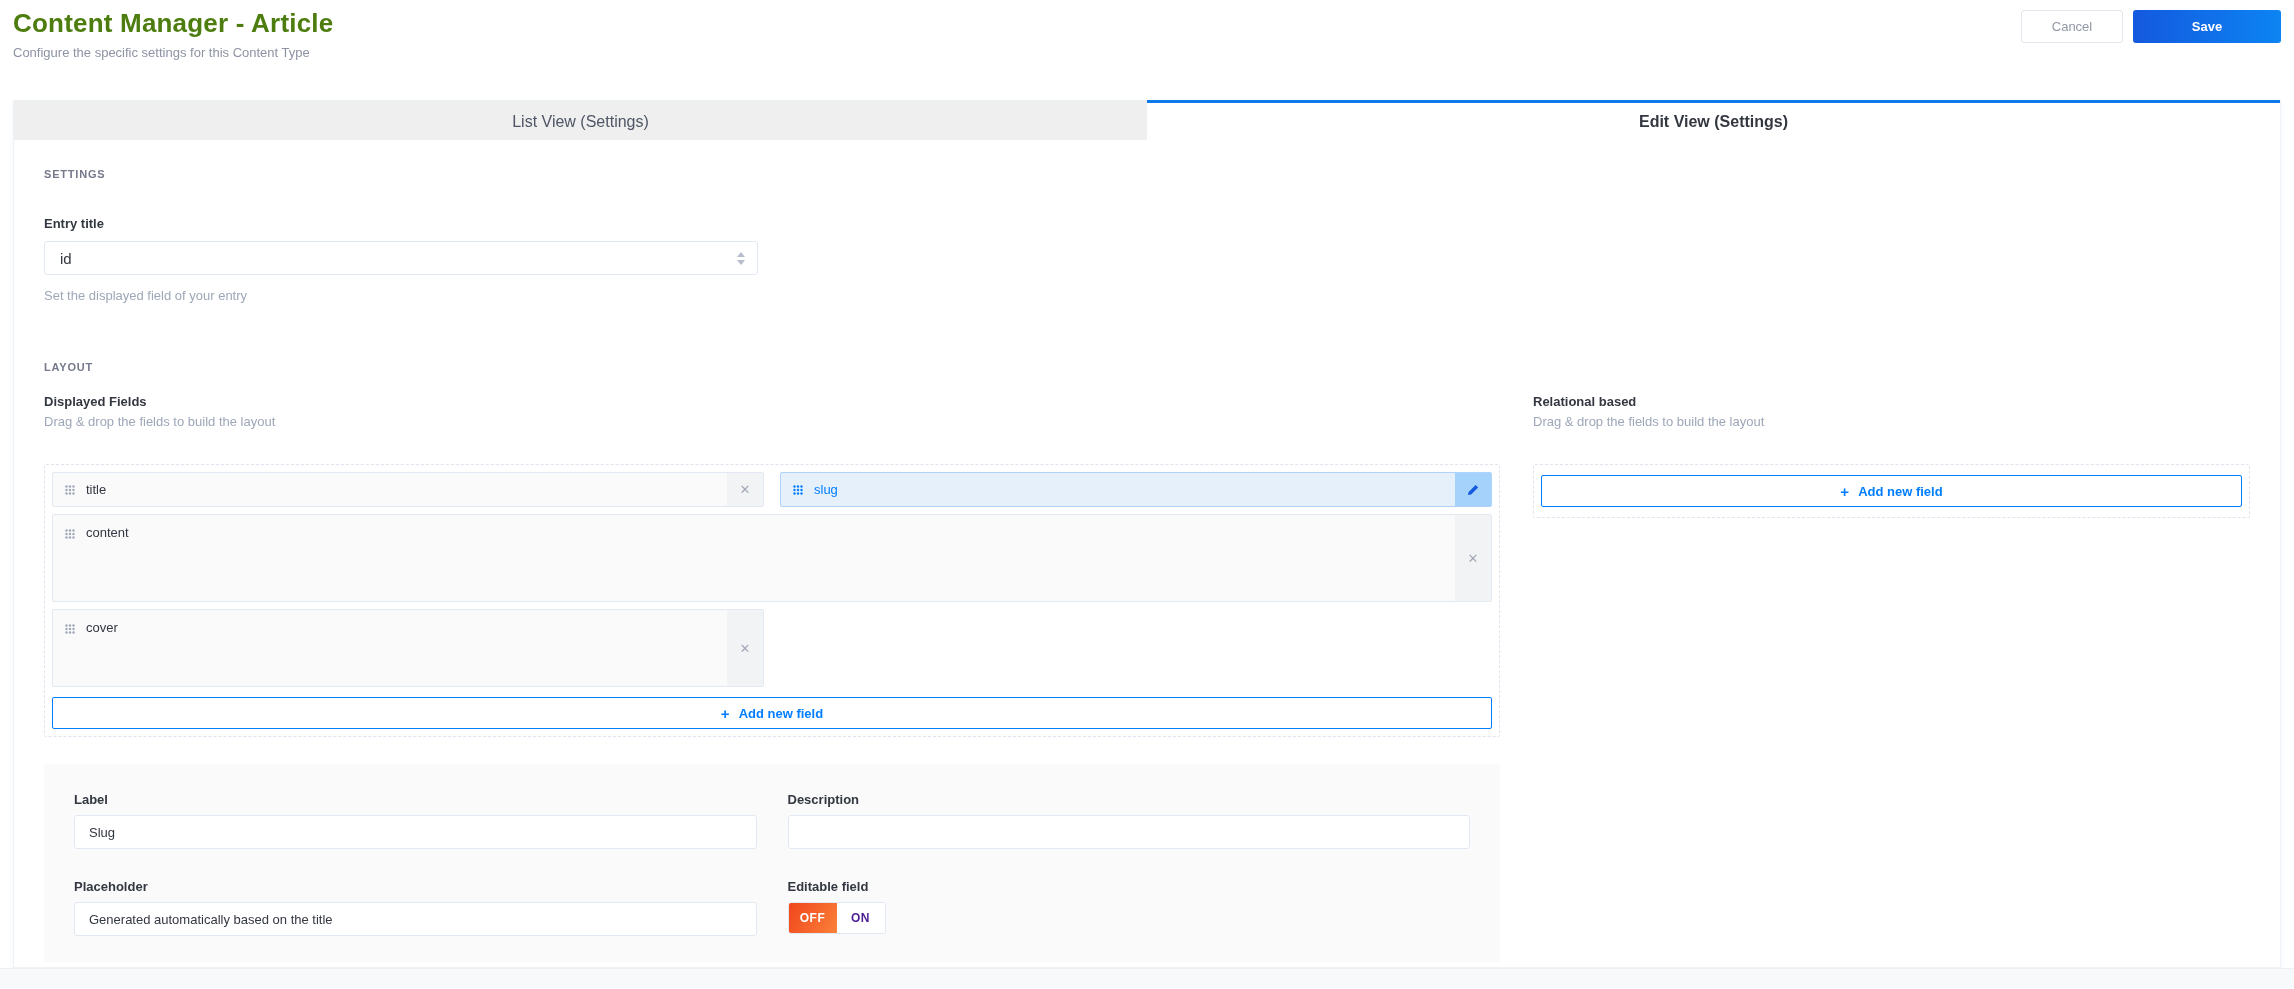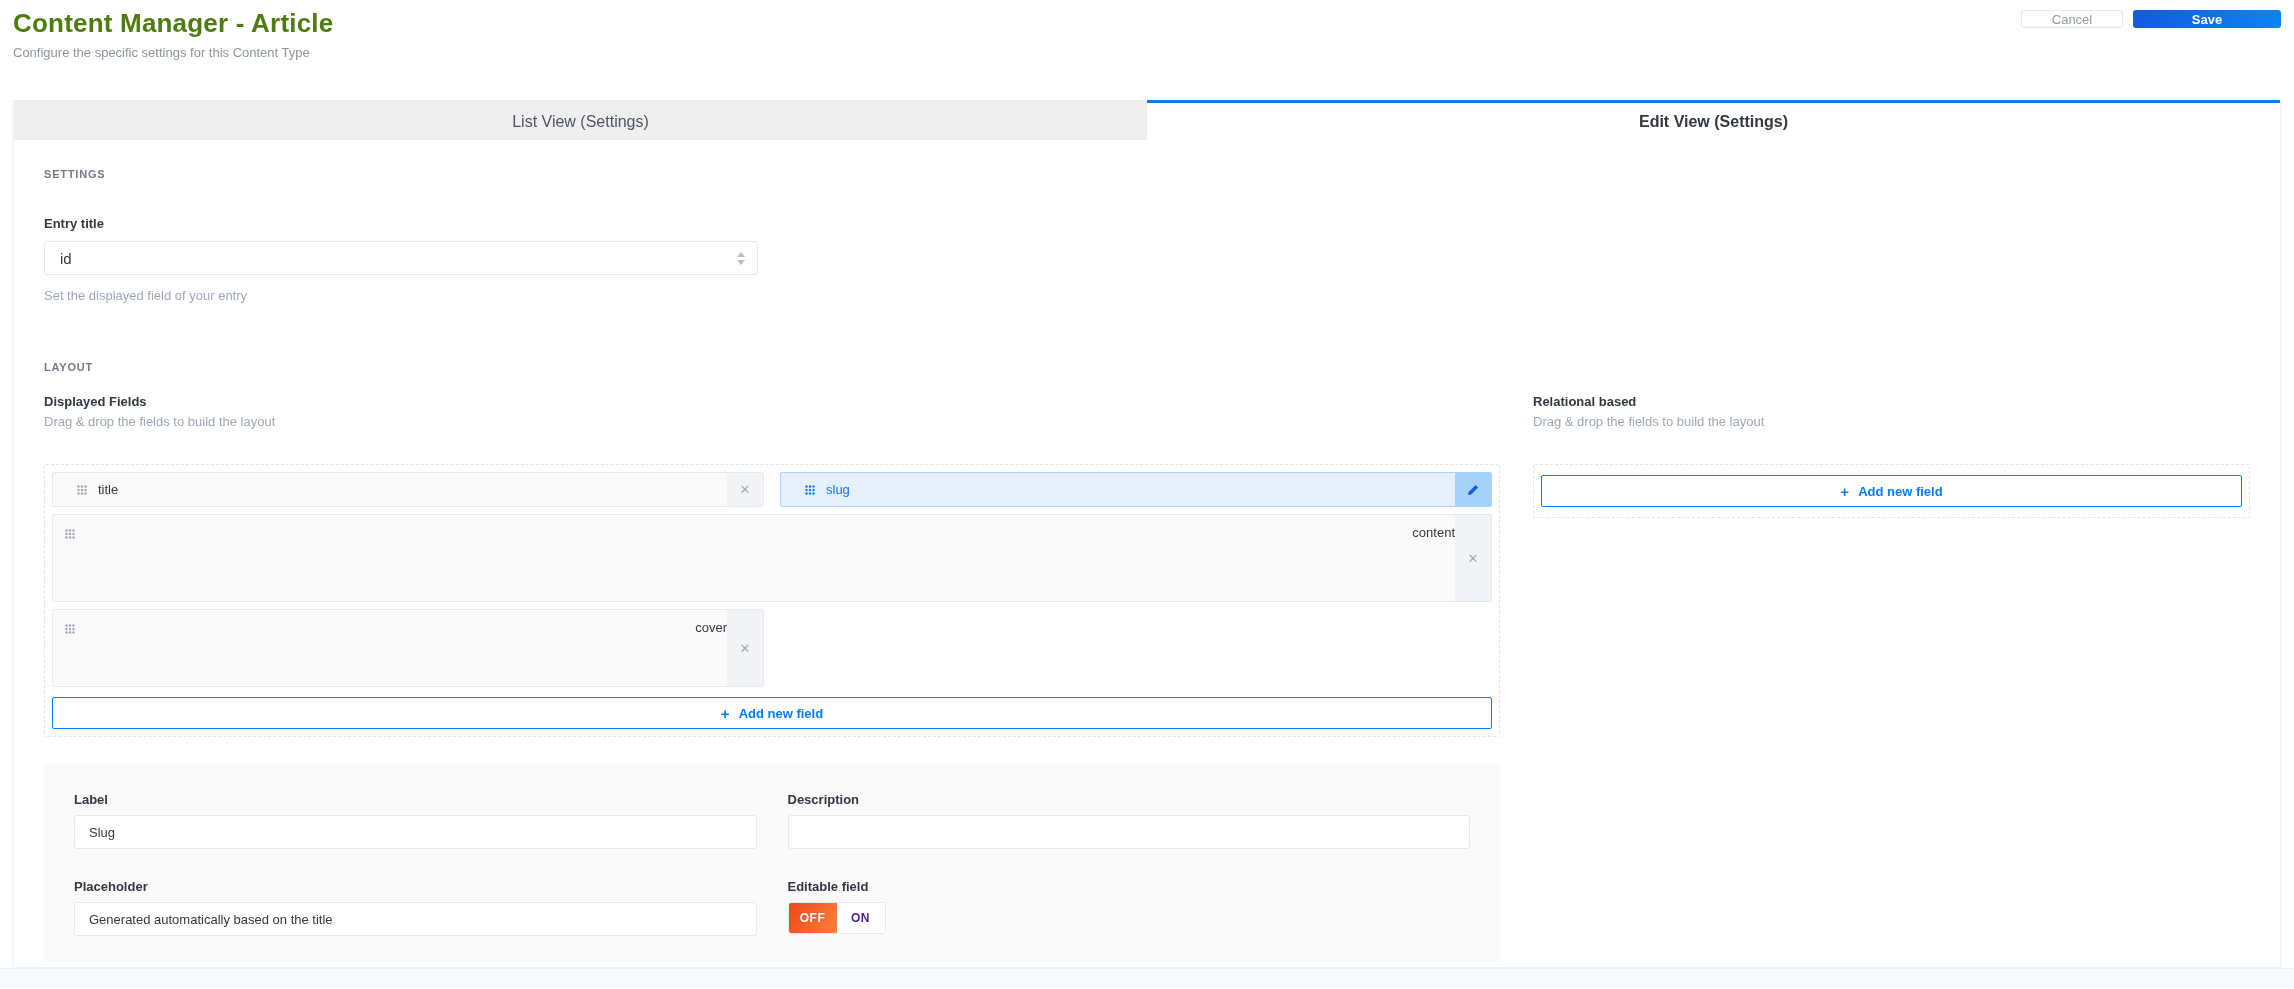--- a/index.html
+++ b/index.html
@@ -3,21 +3,21 @@
 <meta charset="utf-8">
 <style>
   * { margin:0; padding:0; box-sizing:border-box; }
   html,body { width:2294px; height:989px; background:#fff; font-family:"Liberation Sans", sans-serif; overflow:hidden; }
 
   
   .topbar { height:100px; padding:8px 13px 0 13px; display:flex; justify-content:space-between; align-items:flex-start; background:#fff; }
   .page-title { font-size:26px; font-weight:bold; color:#4d7c0f; letter-spacing:.2px; }
   .page-subtitle { font-size:13px; color:#8d93a3; margin-top:6px; }
   .topbar-actions { display:flex; gap:10px; margin-top:2px; }
-  .btn { height:18px; font-size:13px; border-radius:3px; cursor:pointer; font-family:inherit; }
+  .btn { height:33px; font-size:13px; border-radius:3px; cursor:pointer; font-family:inherit; }
   .btn-cancel { width:102px; background:#fff; border:1px solid #e3e6ec; color:#9298a6; }
   .btn-save { width:148px; background:linear-gradient(90deg,#1459df,#0c84f2); border:none; color:#fff; font-weight:bold; }
 
   
   .card { margin:0 13px; height:868px; background:#fff; border:1px solid #f0f2f7; border-top:none; box-shadow:0 2px 4px rgba(227,233,243,.55); }
   .tabbar { display:flex; height:40px; }
   .tab { flex:1; display:flex; align-items:center; justify-content:center; font-size:16px; cursor:pointer; }
   .tab.inactive { background:#efefef; color:#4e5564; border-top:3px solid #efefef; }
   .tab.active { background:#fff; color:#333740; font-weight:bold; border-top:3px solid #0e79e9; }
 
@@ -37,25 +37,25 @@
   .layout-heading { margin-top:58px; }
   .layout-grid { display:flex; gap:33px; margin-top:21px; }
   .col-left { flex:0 0 1456px; }
   .col-right { flex:1; }
   .col-title { font-size:13px; font-weight:bold; color:#333740; }
   .col-sub { font-size:13px; color:#9ea7b8; margin-top:5px; }
 
   .dashed-box { margin-top:35px; border:1px dashed #dfe3ee; padding:7px; border-radius:2px; }
   .fields-grid { display:grid; grid-template-columns:1fr 1fr; gap:7px 16px; }
   .chip { position:relative; border:1px solid #e3e9f3; background:#fafafb; border-radius:2px; display:flex; cursor:grab; }
-  .chip.short { height:35px;padding-left:12px; }
+  .chip.short { height:35px; }
   .chip.tall-1 { height:88px; grid-column:1 / -1; }
   .chip.tall-2 { height:78px; }
   .chip-main { flex:1; display:flex; align-items:center; gap:11px; padding-left:12px; overflow:hidden; }
-  .chip.top .chip-main { align-items:flex-start; padding-top:10px;justify-content:space-between; }
+  .chip.top .chip-main { align-items:flex-start; padding-top:10px; }
   .chip-label { font-size:13px; color:#333740; }
   .chip-side { width:36px; display:flex; align-items:center; justify-content:center; color:#a2a9b8; font-size:13px; cursor:pointer; }
   .chip-side.shade { background:#f2f3f5; }
   .chip.selected { background:#e6f0fb; border-color:#aed4fb; }
   .chip.selected .chip-label { color:#007eff; }
   .chip.selected .chip-side { background:#a5d2fb; }
   .drag-dots { flex:0 0 auto; margin-top:0; }
   .chip.top .drag-dots { margin-top:4px; }
 
   .add-field-btn { margin-top:10px; width:100%; height:32px; background:#fff; border:1px solid #007eff; border-radius:2px; color:#007eff; font-size:13px; font-weight:600; display:flex; align-items:center; justify-content:center; gap:9px; cursor:pointer; font-family:inherit; }

